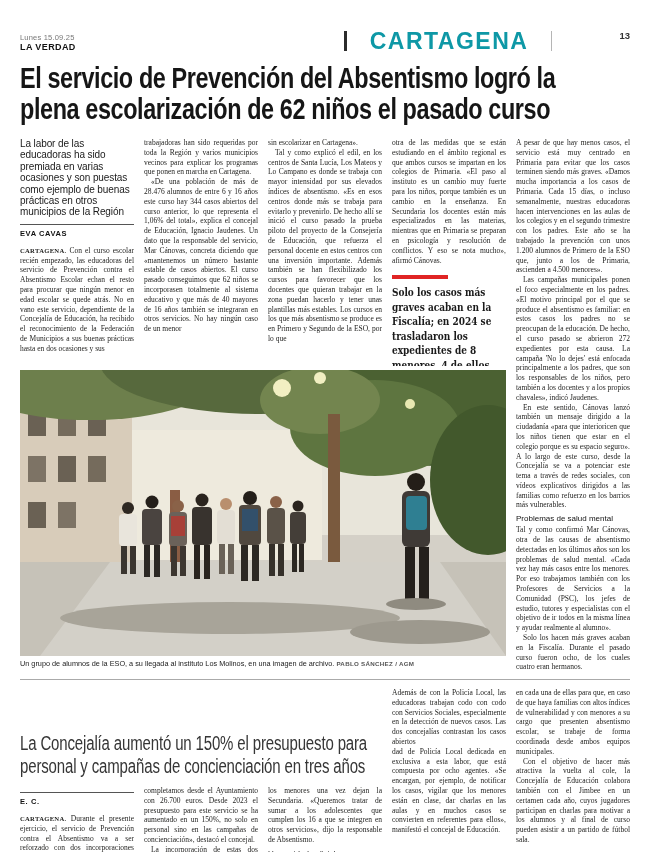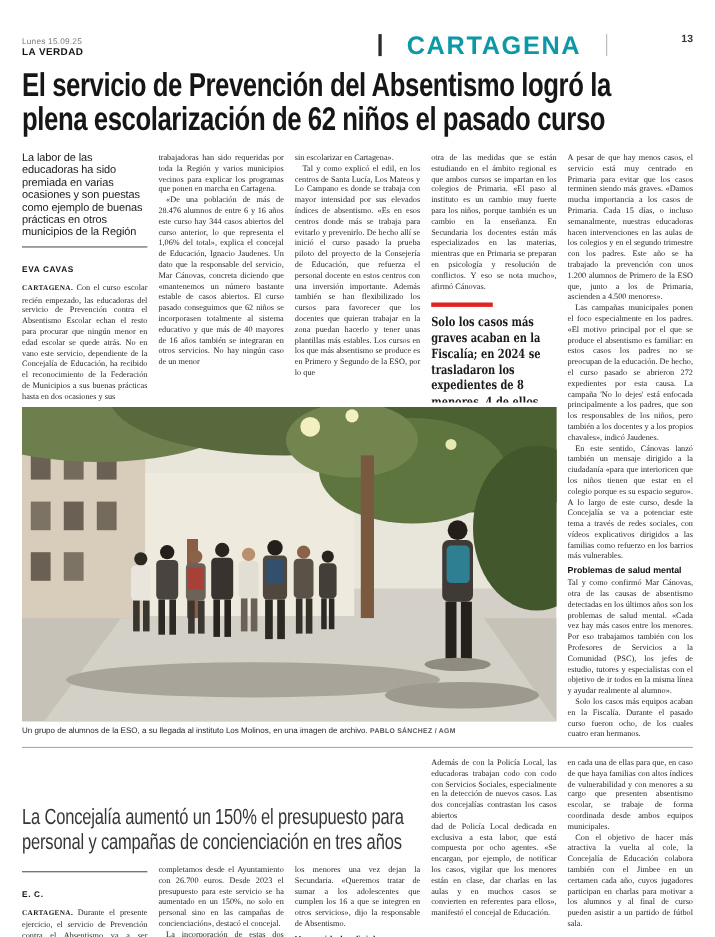--- a/index.html
+++ b/index.html
@@ -26,35 +26,35 @@
     color:#161616; letter-spacing:-0.5px;
   }
   .hl-line{ display:block; white-space:nowrap; }
   
   .top-section{ margin-top:13px; display:flex; gap:10px; }
   .zone-left{ width:486px; }
   .zone-right{ width:114px; height:532px; overflow:hidden; }
   .topcols{ display:flex; gap:10px; height:228px; overflow:hidden; }
   .tcol{ width:114px; }
   .standfirst{ font-family:"Liberation Sans",sans-serif; font-size:10px; line-height:11.4px; color:#1a1a1a; letter-spacing:-0.1px; }
-  .byline-block{ border-top:1px solid #555; margin-top:6px; padding-top:15px; margin-bottom:8px;
+  .byline-block{ border-top:1px solid #555; margin-top:6px; padding-top:4px; margin-bottom:8px;
     font-family:"Liberation Sans",sans-serif; font-weight:bold; font-size:7.5px; letter-spacing:.6px; color:#111; }
   .bp{ font-size:7.5px; line-height:9.8px; text-align:justify; hyphens:auto; }
   .bp + .bp.ind{ text-indent:7px; }
   .dateline{ font-weight:bold; font-size:6.6px; letter-spacing:.3px; }
   .redrule{ width:56px; height:4px; background:#e02424; margin:10px 0 6px 0; }
   .pullquote .inner{
     width:147px; transform:scaleX(0.78); transform-origin:left top;
     font-family:"DejaVu Serif", serif; font-weight:bold; font-size:11.5px; line-height:14.5px; color:#1b1b1b;
   }
   .photo-wrap{ margin-top:4px; }
   .photo-wrap svg{ display:block; }
   .caption{ margin-top:3px; font-family:"Liberation Sans",sans-serif; font-size:7.3px; line-height:9px; color:#222; }
   .credit{ font-weight:bold; font-size:6.2px; color:#555; letter-spacing:.3px; }
-  .subhead{ font-family:"Liberation Sans",sans-serif; font-weight:bold; font-size:8px; line-height:10px; margin:4px 0 1px 0; color:#141414; }
+  .subhead{ font-family:"Liberation Sans",sans-serif; font-weight:normal; font-size:8px; line-height:10px; margin:4px 0 1px 0; color:#141414; }
   
   .divider{ border-top:1px solid #aaa; margin-top:9px; }
   .bottom-section{ margin-top:8px; display:flex; gap:10px; height:166px; overflow:hidden; }
   .bzone-left{ width:362px; }
   .bzone-right{ width:238px; display:flex; gap:10px; }
   .b-headline{ height:48px;margin-top:44px; }
   .b-headline .inner{
     width:486px; transform:scaleX(0.75); transform-origin:left top;
     font-family:"Liberation Sans",sans-serif; font-weight:normal; font-size:20px; line-height:23px;
     color:#363636; letter-spacing:-0.2px;
@@ -205,21 +205,21 @@
         </div>
       </div>
     </div>
 
     <div class="zone-right">
       <p class="bp ind">A pesar de que hay menos casos, el servicio está muy centrado en Primaria para evitar que los casos terminen siendo más graves. «Damos mucha importancia a los casos de Primaria. Cada 15 días, o incluso semanalmente, nuestras educadoras hacen intervenciones en las aulas de los colegios y en el segundo trimestre con los padres. Este año se ha trabajado la prevención con unos 1.200 alumnos de Primero de la ESO que, junto a los de Primaria, ascienden a 4.500 menores».</p>
       <p class="bp ind">Las campañas municipales ponen el foco especialmente en los padres. «El motivo principal por el que se produce el absentismo es familiar: en estos casos los padres no se preocupan de la educación. De hecho, el curso pasado se abrieron 272 expedientes por esta causa. La campaña 'No lo dejes' está enfocada principalmente a los padres, que son los responsables de los niños, pero también a los docentes y a los propios chavales», indicó Jaudenes.</p>
       <p class="bp ind">En este sentido, Cánovas lanzó también un mensaje dirigido a la ciudadanía «para que interioricen que los niños tienen que estar en el colegio porque es su espacio seguro». A lo largo de este curso, desde la Concejalía se va a potenciar este tema a través de redes sociales, con vídeos explicativos dirigidos a las familias como refuerzo en los barrios más vulnerables.</p>
       <div class="subhead">Problemas de salud mental</div>
       <p class="bp">Tal y como confirmó Mar Cánovas, otra de las causas de absentismo detectadas en los últimos años son los problemas de salud mental. «Cada vez hay más casos entre los menores. Por eso trabajamos también con los Profesores de Servicios a la Comunidad (PSC), los jefes de estudio, tutores y especialistas con el objetivo de ir todos en la misma línea y ayudar realmente al alumno».</p>
-      <p class="bp ind">Solo los casos más equipos acaban en la Fiscalía. Durante el pasado curso fueron ocho, de los cuales cuatro eran hermanos.</p>
+      <p class="bp ind">Solo los hacen más graves acaban en la Fiscalía. Durante el pasado curso fueron ocho, de los cuales cuatro eran hermanos.</p>
     </div>
   </div>
 
   <div class="divider"></div>
 
   <div class="bottom-section">
     <div class="bzone-left">
       <div class="b-headline">
         <div class="inner">
           <span class="hl-line">La Concejalía aumentó un 150% el presupuesto para</span>

